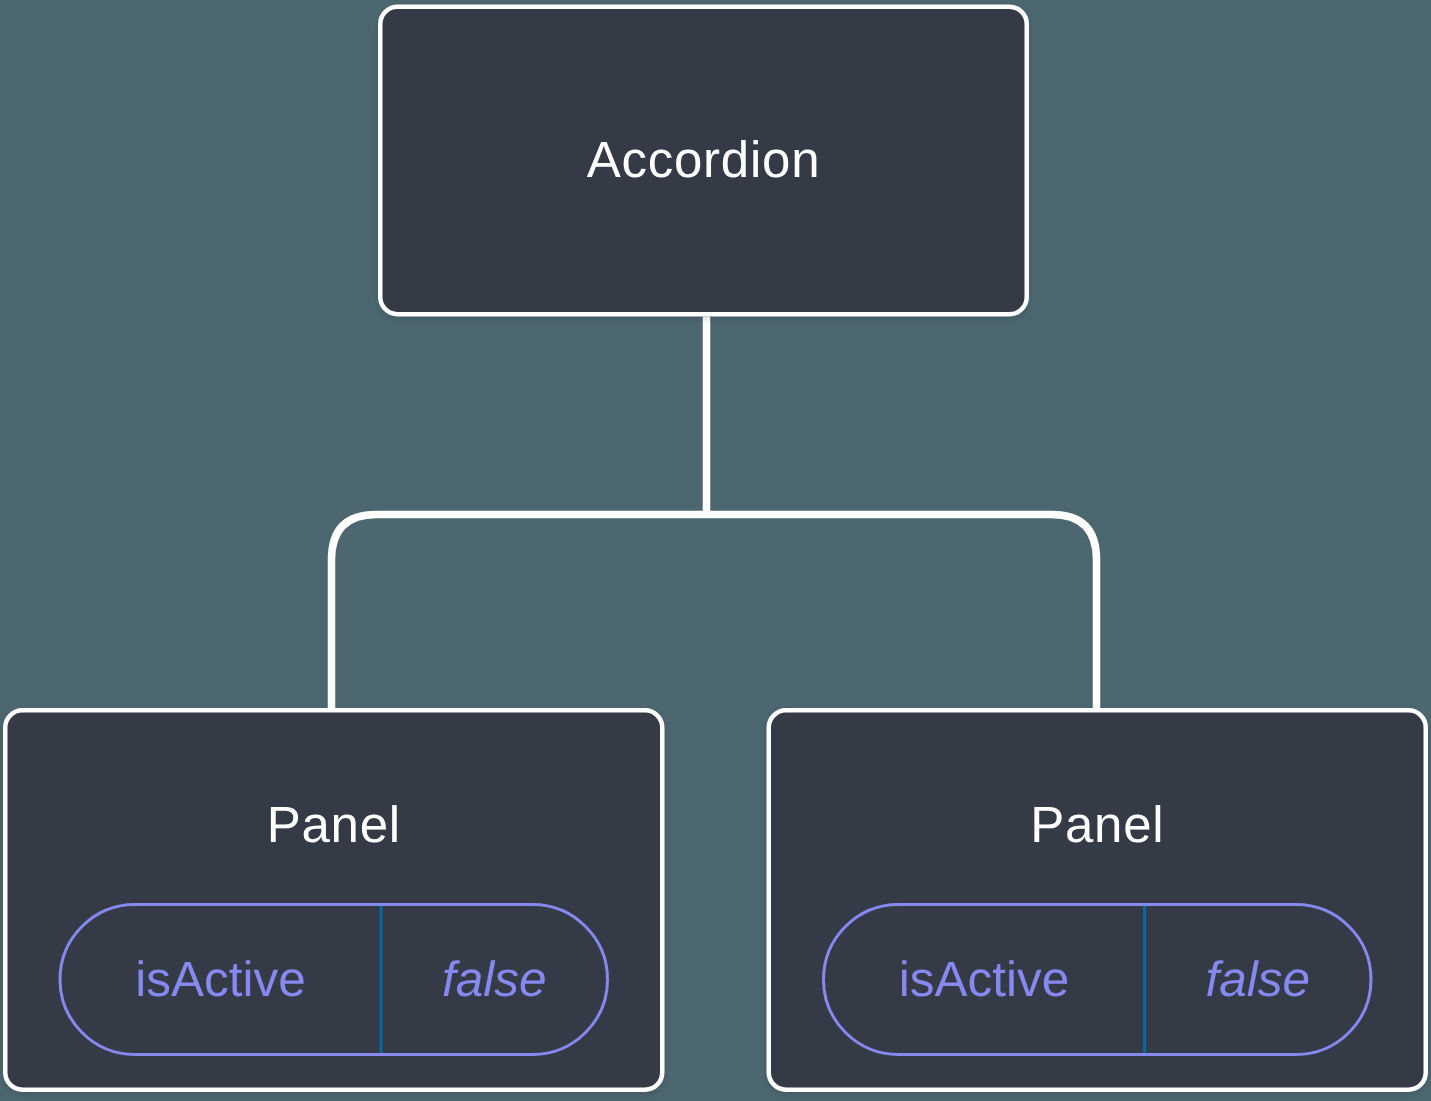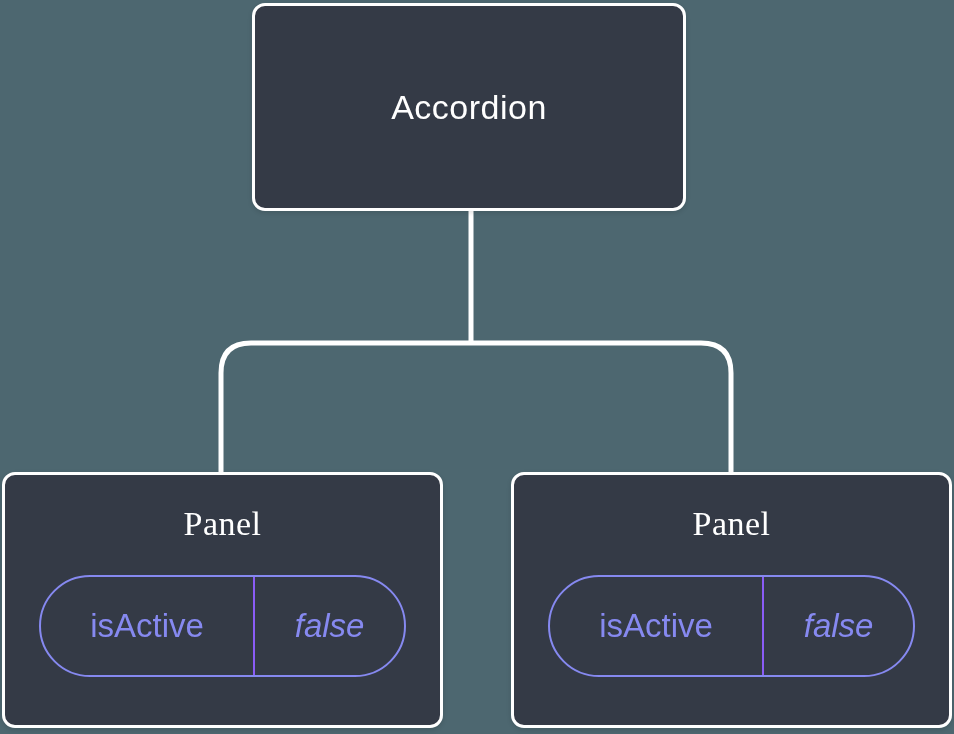--- a/index.html
+++ b/index.html
@@ -42,41 +42,41 @@
   }
   .node-panel {
     top: 472px;
     width: 441px; height: 256px;
     display: flex;
     flex-direction: column;
     align-items: center;
   }
   .node-panel-left  { left: 2px;  }
   .node-panel-right { left: 511px; }
-  .node-panel .node-title { margin-top: 30px; font-family: Liberation Serif, serif; }
+  .node-panel .node-title { margin-top: 56px; }
   .state-pill {
     margin-top: 32px;
     width: 367px; height: 102px;
     border: 2px solid #8689f0;
     border-radius: 999px;
     display: flex;
     align-items: stretch;
     overflow: hidden;
   }
   .state-cell {
     display: flex;
     align-items: center;
     justify-content: center;
     color: #8689f0;
     font-size: 33px;
     font-weight: 400;
   }
   .state-key {
     width: 59%;
-    border-right: 2px solid #8b5cf6;
+    border-right: 2px solid #0369a1;
   }
   .state-value { flex: 1; font-style: italic; }
 </style>
 </head>
 <body>
 
 <div class="stage">
 
   <svg class="connectors" viewBox="0 0 954 734" xmlns="http://www.w3.org/2000/svg">
     <path d="M471 211 L471 343" fill="none" stroke="#ffffff" stroke-width="5"></path>

